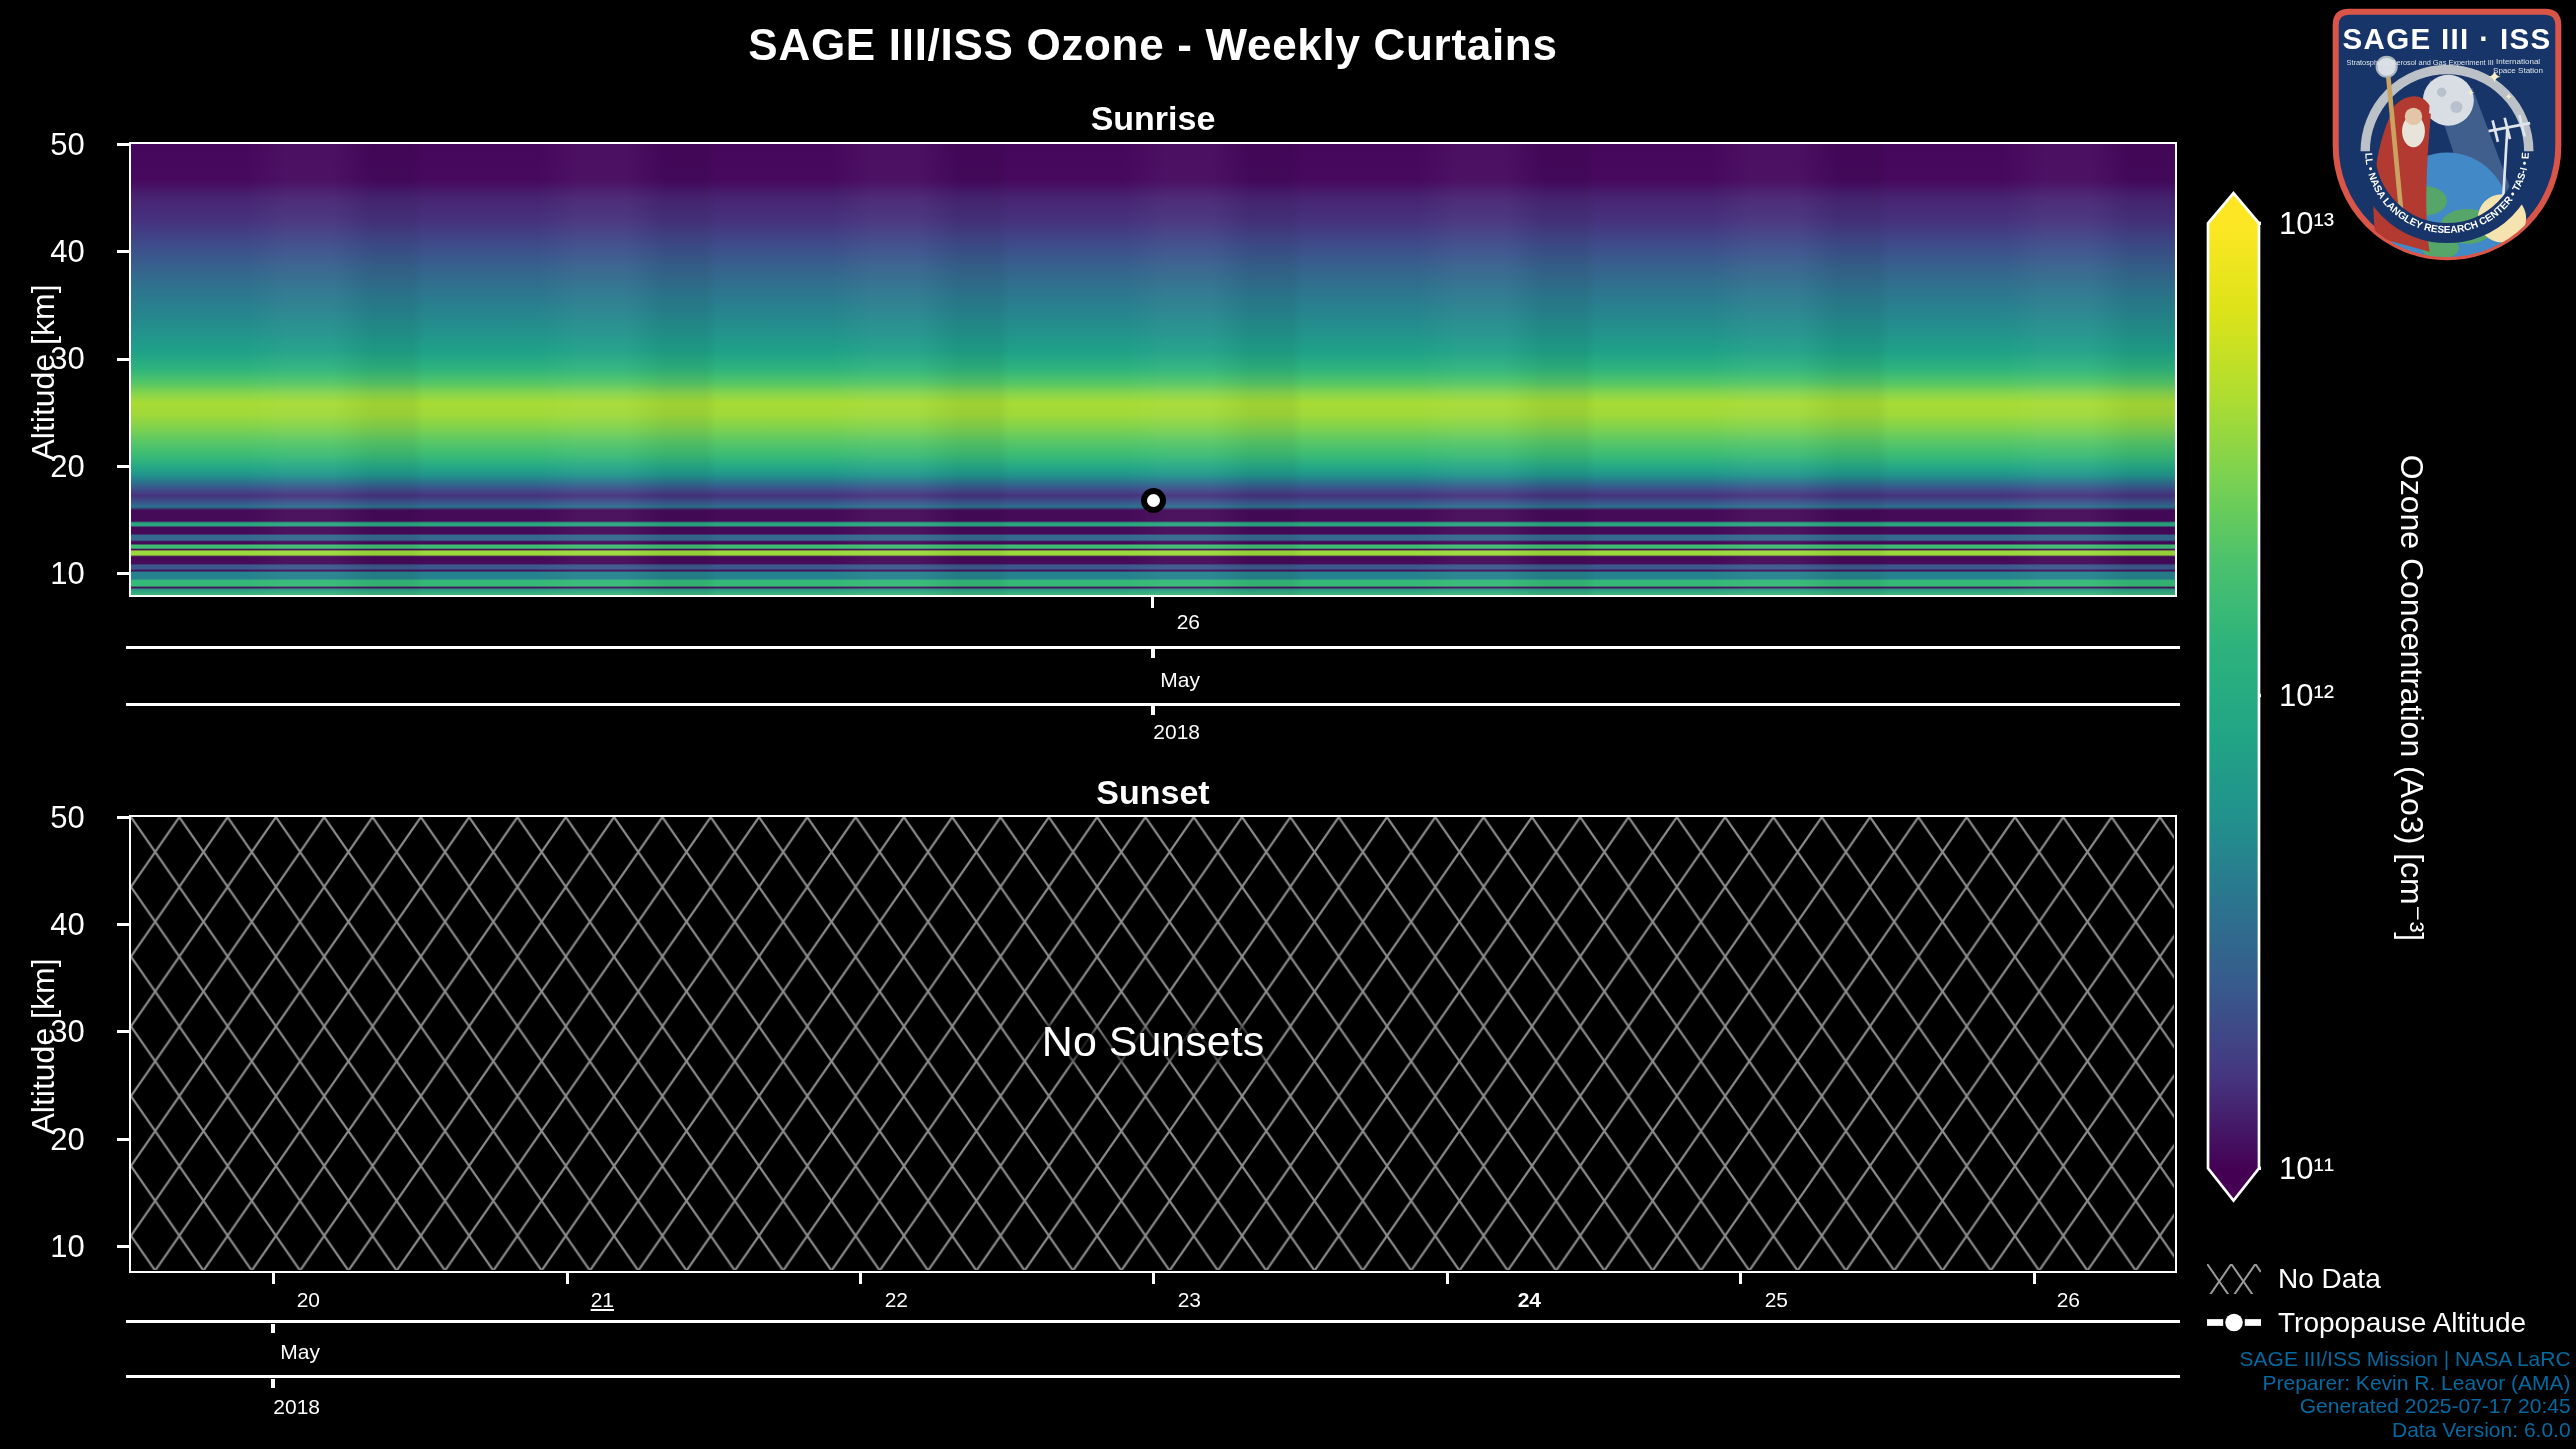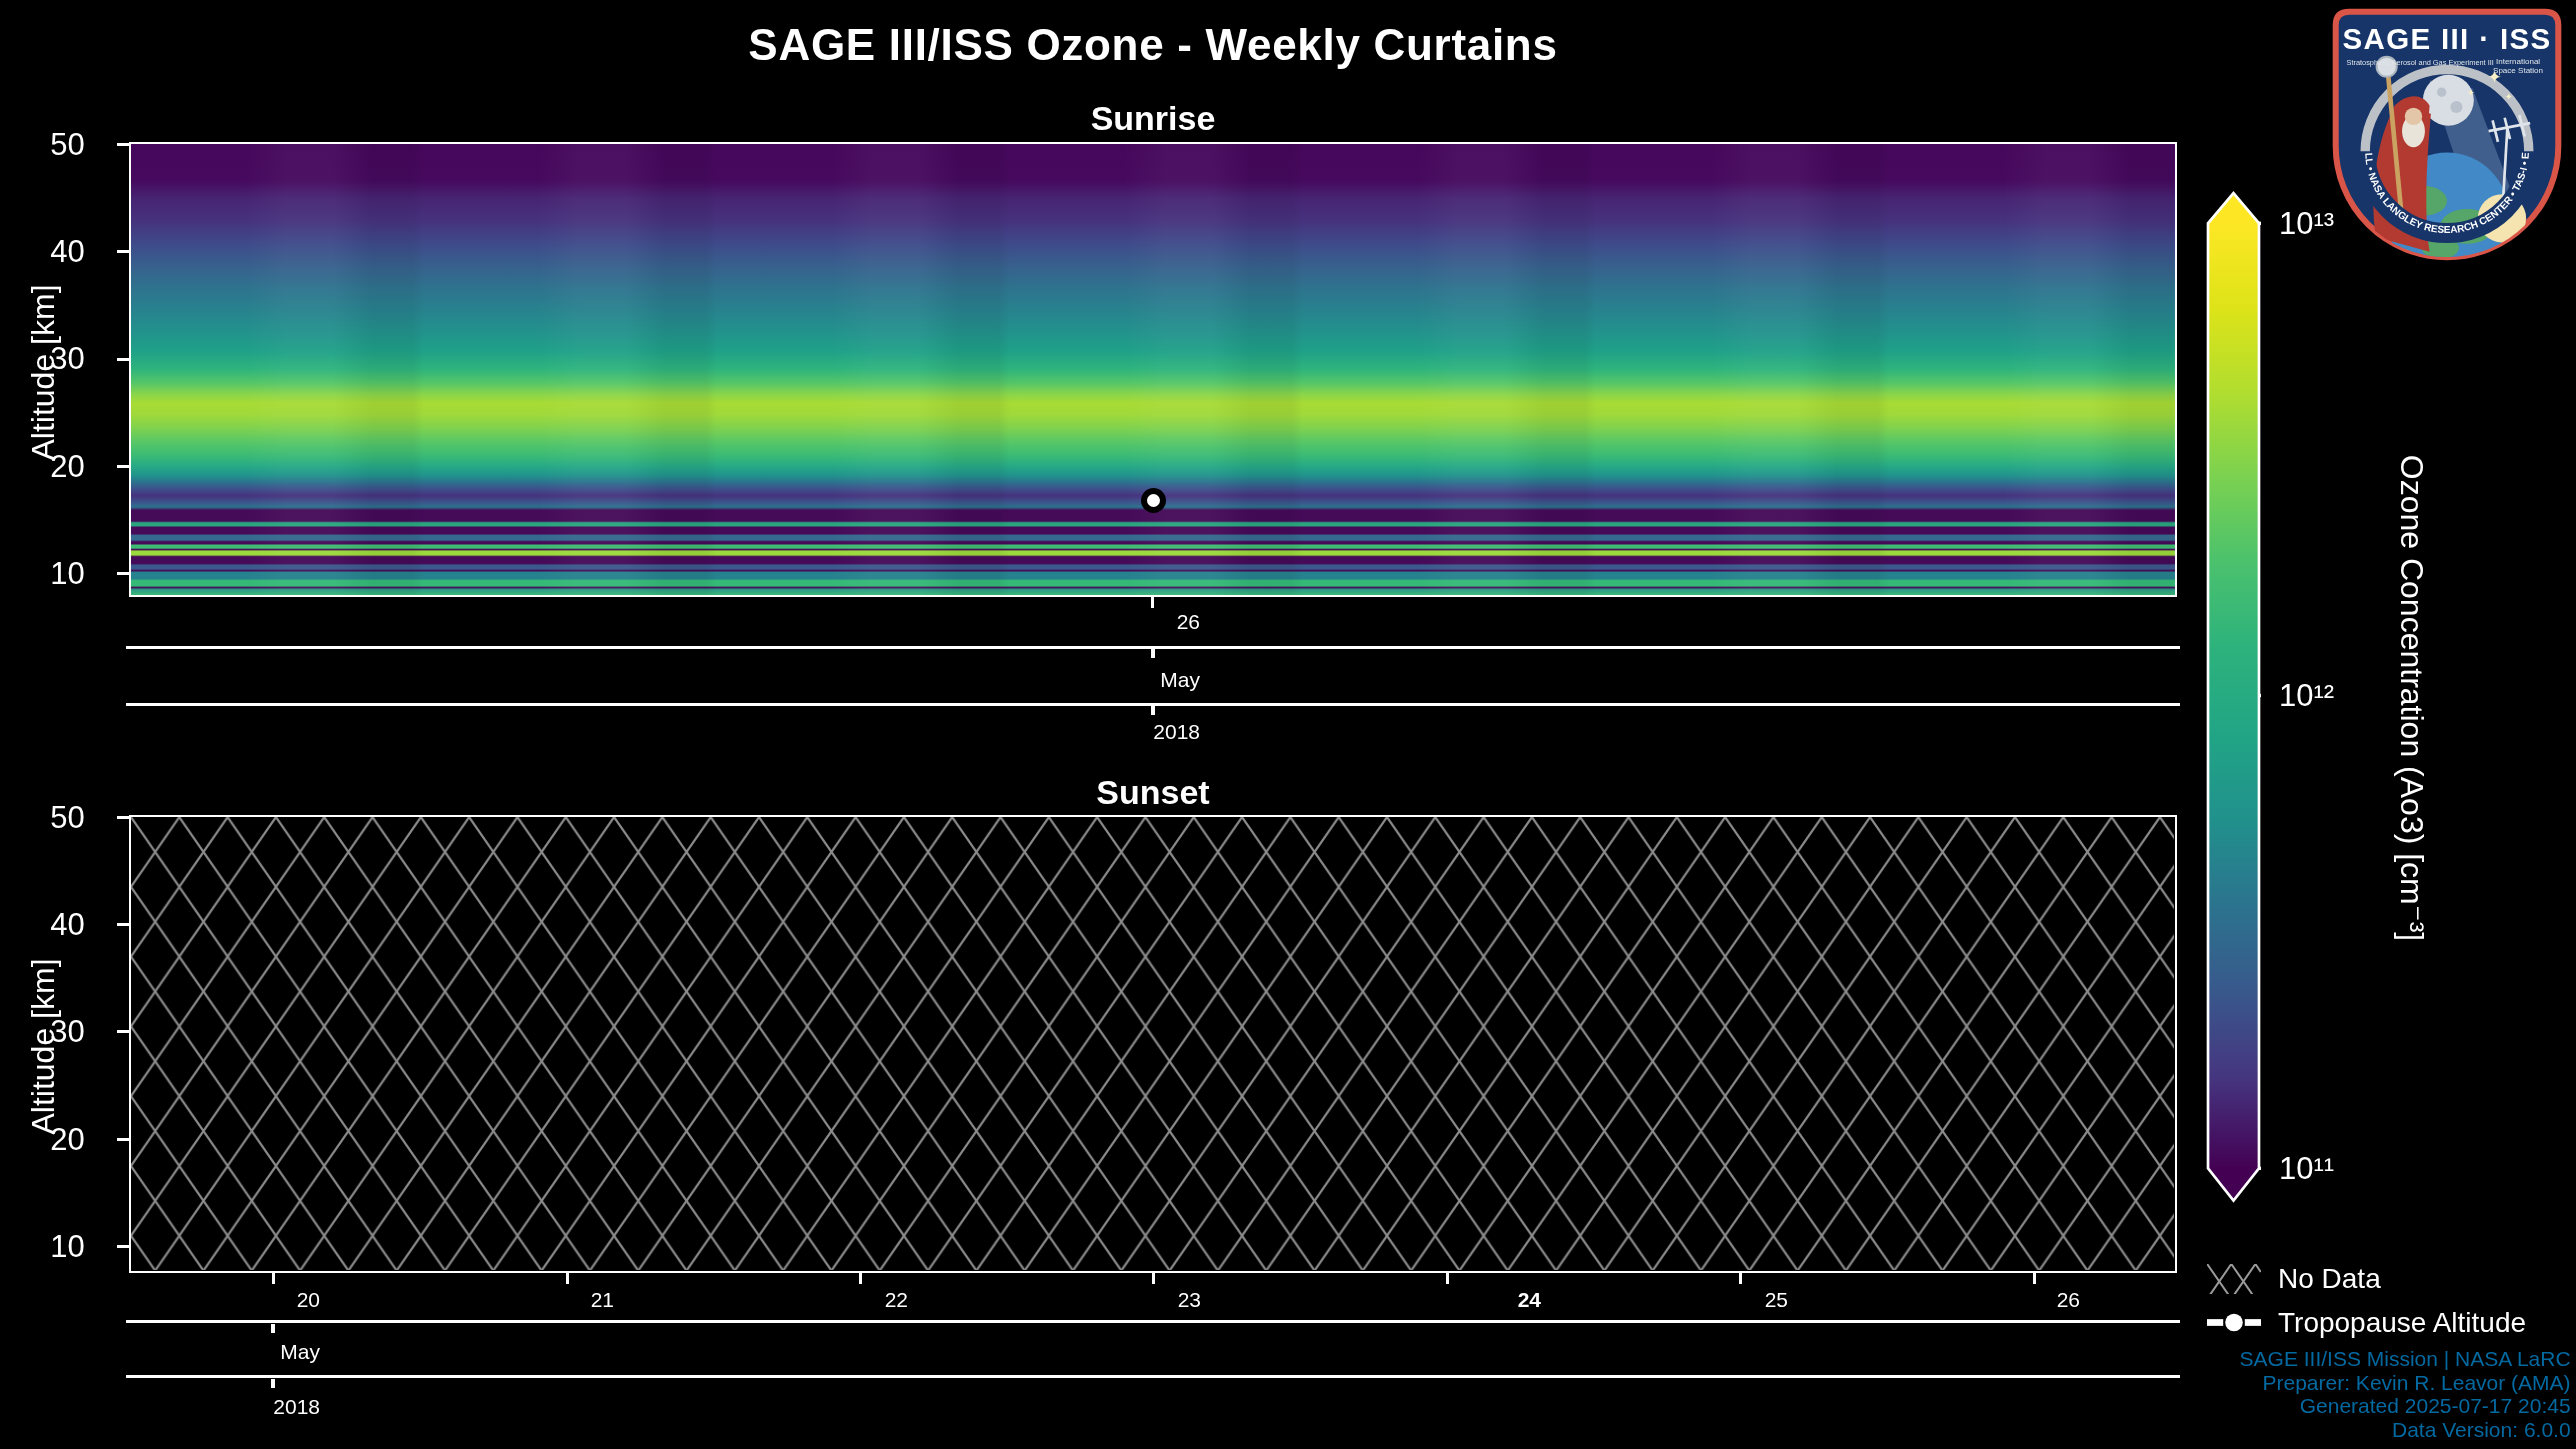--- a/index.html
+++ b/index.html
@@ -85,30 +85,31 @@
     <svg width="2043" height="453" viewBox="0 0 3045 675">
       <defs>
         <pattern id="xhatch" width="72" height="104" patternUnits="userSpaceOnUse">
           <path d="M0 0 L72 104 M72 0 L0 104" stroke="#8b8b8b" stroke-width="3.2" fill="none"></path>
         </pattern>
       </defs>
       <rect width="100%" height="100%" fill="#000"></rect>
       <rect width="100%" height="100%" fill="url(#xhatch)"></rect>
     </svg>
   </div>
+  <div class="t ctr nosunsets">No Sunsets</div>
 
   <div class="xtick-mark" style="left:272px;top:1273px;"></div>
   <div class="xtick-mark" style="left:566px;top:1273px;"></div>
   <div class="xtick-mark" style="left:859px;top:1273px;"></div>
   <div class="xtick-mark" style="left:1152px;top:1273px;"></div>
   <div class="xtick-mark" style="left:1446px;top:1273px;"></div>
   <div class="xtick-mark" style="left:1739px;top:1273px;"></div>
   <div class="xtick-mark" style="left:2033px;top:1273px;"></div>
   <div class="t xtick-label" style="left:226px;top:1284px;">20</div>
-  <div class="t xtick-label" style="left:520px;top:1284px;">21</div>
+  <div class="t xtick-label" style="left:520px;top:1284px;text-decoration:underline;">21</div>
   <div class="t xtick-label" style="left:814px;top:1284px;">22</div>
   <div class="t xtick-label" style="left:1107px;top:1284px;">23</div>
   <div class="t xtick-label" style="left:1447px;top:1284px;font-weight:bold;">24</div>
   <div class="t xtick-label" style="left:1694px;top:1284px;">25</div>
   <div class="t xtick-label" style="left:1986px;top:1284px;">26</div>
   <div class="dateline" style="top:1320px;"></div>
   <div class="datetick" style="left:271px;top:1324px;"></div>
   <div class="t xtick-label" style="left:226px;top:1336px;">May</div>
   <div class="dateline" style="top:1375px;"></div>
   <div class="datetick" style="left:271px;top:1379px;"></div>

